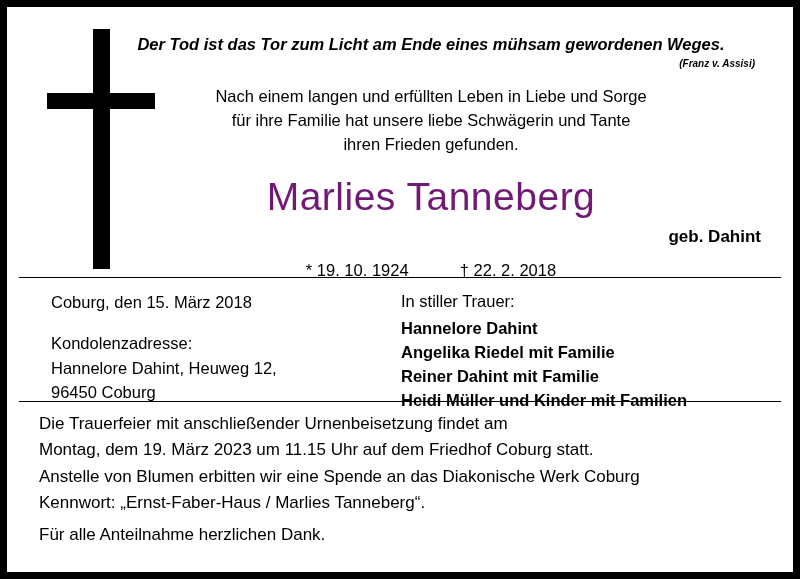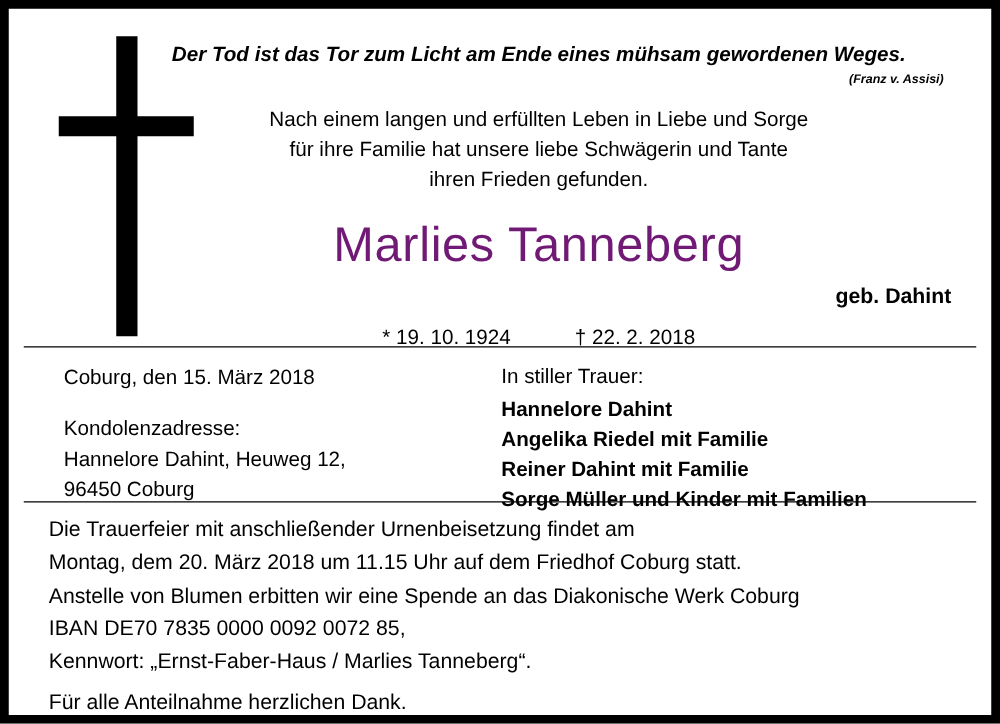--- a/index.html
+++ b/index.html
@@ -200,31 +200,30 @@
         <div>Kondolenzadresse:</div>
         <div>Hannelore Dahint, Heuweg 12,</div>
         <div>96450 Coburg</div>
       </div>
       <div class="col-right">
         <div>In stiller Trauer:</div>
         <div class="mourners">
           <div>Hannelore Dahint</div>
           <div>Angelika Riedel mit Familie</div>
           <div>Reiner Dahint mit Familie</div>
-          <div>Sorge Müller und Kinder mit Familien</div>
+          <div>Heidi Müller und Kinder mit Familien</div>
         </div>
       </div>
     </div>
 
     <div class="rule rule-bottom"></div>
 
     <div class="footer">
       <div>Die Trauerfeier mit anschließender Urnenbeisetzung findet am</div>
-      <div>Montag, dem 20. März 2018 um 11.15 Uhr auf dem Friedhof Coburg statt.</div>
+      <div>Montag, dem 19. März 2023 um 11.15 Uhr auf dem Friedhof Coburg statt.</div>
       <div>Anstelle von Blumen erbitten wir eine Spende an das Diakonische Werk Coburg</div>
-      <div>IBAN DE70 7835 0000 0092 0072 85,</div>
       <div>Kennwort: „Ernst-Faber-Haus / Marlies Tanneberg“.</div>
       <div class="spacer"></div>
       <div>Für alle Anteilnahme herzlichen Dank.</div>
     </div>
 
   </div>
 </div>
 
 </body></html>

